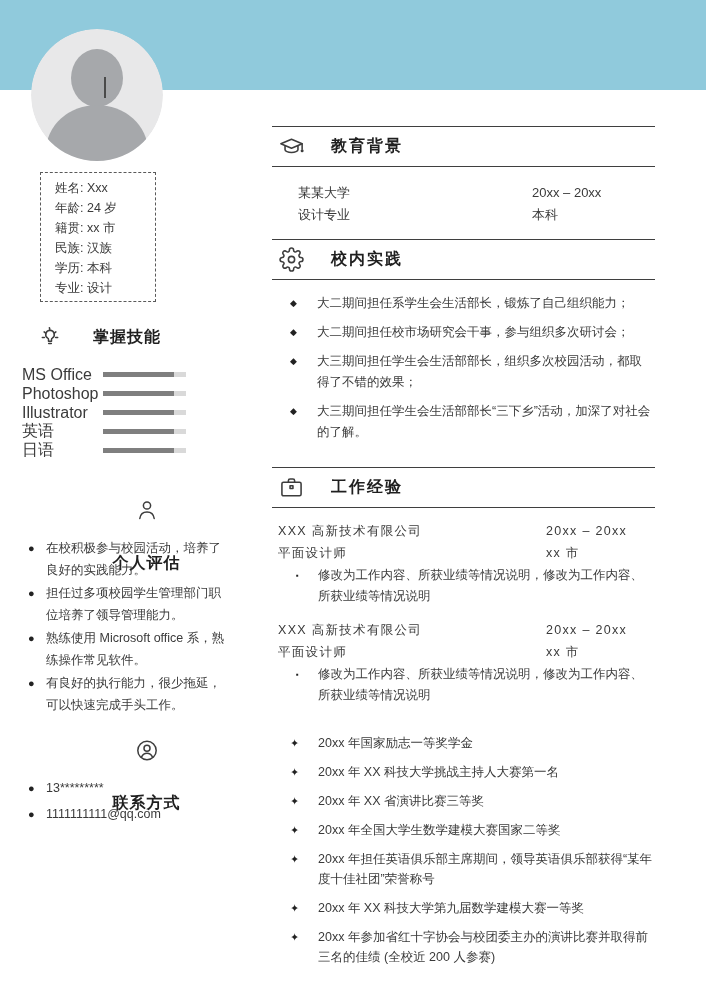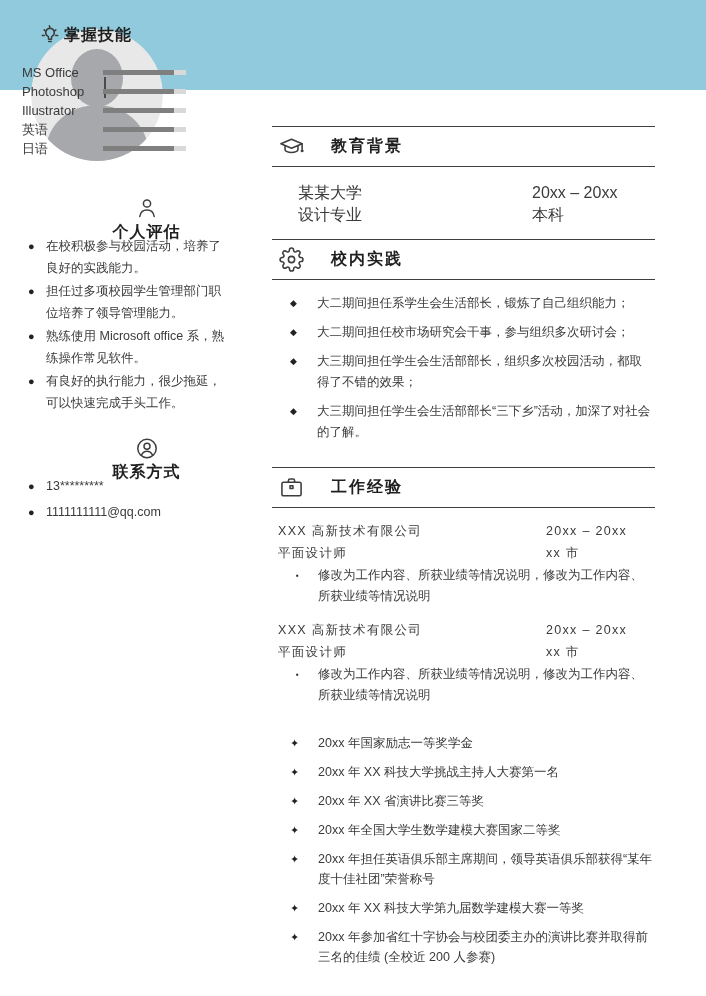--- a/index.html
+++ b/index.html
@@ -6,46 +6,46 @@
   .page{position:relative;width:706px;height:996px;background:#fff;overflow:hidden;
         font-family:"Liberation Sans","DejaVu Sans",sans-serif;color:var(--text-color,#3a3a3a);}
   .band{position:absolute;top:0;left:0;width:706px;height:90px;background:var(--band-color,#90cadc);}
   .avatar{position:absolute;left:31px;top:29px;width:132px;height:132px;border-radius:50%;overflow:hidden;}
   .caret{position:absolute;left:104px;top:77px;width:1.5px;height:21px;background:#4a4a4a;}
 
   
   .left{position:absolute;left:0;top:0;width:255px;}
   .info-box{margin:172px 0 0 40px;width:116px;height:130px;box-sizing:border-box;
             border:1.3px dashed #5a5a5a;padding:5px 0 0 14px;font-size:12.5px;line-height:20px;}
-  .side-head{display:flex;align-items:center;gap:2px;margin:12px 0 0 38px;height:30px;}
+  .side-head{display:flex;align-items:center;gap:31px;margin:12px 0 0 38px;height:30px;}
   .side-head .ic{width:24px;height:24px;flex:none;display:flex;align-items:center;justify-content:center;}
   .side-head h2{margin:0;font-size:16px;font-weight:700;color:#1f1f1f;letter-spacing:1px;}
   .skills-head{margin-top:20px;}
   .skills-list{margin-top:13px;}
   .skill-row{display:flex;align-items:center;height:19px;margin-left:22px;}
-  .skill-label{width:81px;font-size:13px;}
+  .skill-label{width:81px;font-size:16px;}
   .skill-bar{width:83px;height:5px;background:var(--bar-bg,#d9d9d9);}
   .skill-fill{display:block;height:100%;background:var(--bar-fill,#7f7f7f);}
   .eval-head{margin-top:38px;flex-direction:column;}
   .side-list{list-style:none;margin:9px 0 0 28px;padding:0;width:198px;}
   .side-list li{display:flex;font-size:12.5px;line-height:22px;margin-bottom:1px;}
   .blt{flex:none;color:#222;}
   .blt.round{width:18px;font-size:11px;line-height:22px;}
   .contact-head{margin-top:22px;flex-direction:column;}
   .contact-list li{margin-bottom:4px;}
 
   
   .right{position:absolute;left:272px;top:126px;width:383px;}
   .sec-head{display:flex;align-items:center;gap:27px;border-top:1.3px solid var(--line-color,#3f3f3f);
             border-bottom:1.3px solid var(--line-color,#3f3f3f);padding:7px 0 7px 7px;}
   .sec-head .ic{width:25px;height:25px;flex:none;display:flex;align-items:center;justify-content:center;}
   .sec-head h2{margin:0;font-size:16px;font-weight:700;color:#1f1f1f;letter-spacing:2px;}
   svg.icon{stroke:#3d3d3d;fill:none;stroke-width:1.5;stroke-linecap:round;stroke-linejoin:round;}
 
-  .edu-row{display:flex;padding:15px 0 13px 26px;font-size:16px;line-height:22px;}
+  .edu-row{display:flex;padding:15px 0 13px 26px;font-size:13px;line-height:22px;}
   .edu-left{flex:0 0 234px;}
   .edu-right{flex:1;}
 
   .blist{list-style:none;margin:0;padding:13px 0 16px 18px;}
   .blist li{display:flex;font-size:12.5px;line-height:21px;margin-bottom:8px;}
   .blist .txt{flex:1;padding-right:2px;}
   .blt.diamond{width:27px;font-size:9px;line-height:21px;}
   .blt.star{width:28px;font-size:11px;line-height:20px;}
   .awards-list li{line-height:20px;margin-bottom:9px;}
 
@@ -67,20 +67,29 @@
     <svg width="132" height="132" viewBox="0 0 132 132">
       <circle cx="66" cy="66" r="66" fill="#e8e8e9"></circle>
       <ellipse cx="66" cy="49" rx="26" ry="29" fill="#a6a8ab"></ellipse>
       <ellipse cx="66" cy="122" rx="51" ry="46" fill="#a6a8ab"></ellipse>
     </svg>
   </div>
   <div class="caret"></div>
 
   <aside class="left">
 
+    <div class="info-box">
+
+    <div>姓名: Xxx</div>
+        <div>年龄: 24 岁</div>
+        <div>籍贯: xx 市</div>
+        <div>民族: 汉族</div>
+        <div>学历: 本科</div>
+        <div>专业: 设计</div>
+      </div>
 
     <div class="side-head skills-head">
       <span class="ic">
         <svg class="icon" width="24" height="24" viewBox="0 0 24 24">
           <path d="M12 5.3a4.3 4.3 0 0 1 2.3 7.9c-.5.3-.8.8-.8 1.4v1.6h-3v-1.6c0-.6-.3-1.1-.8-1.4A4.3 4.3 0 0 1 12 5.3z"></path>
           <path d="M10.7 18.6h2.6"></path>
           <path d="M4.3 12.6h2.1"></path>
             <path d="M17.6 12.6h2.1"></path>
           <path d="M6.1 6.9l1.6 1.3"></path>
             <path d="M17.9 6.9l-1.6 1.3"></path>

